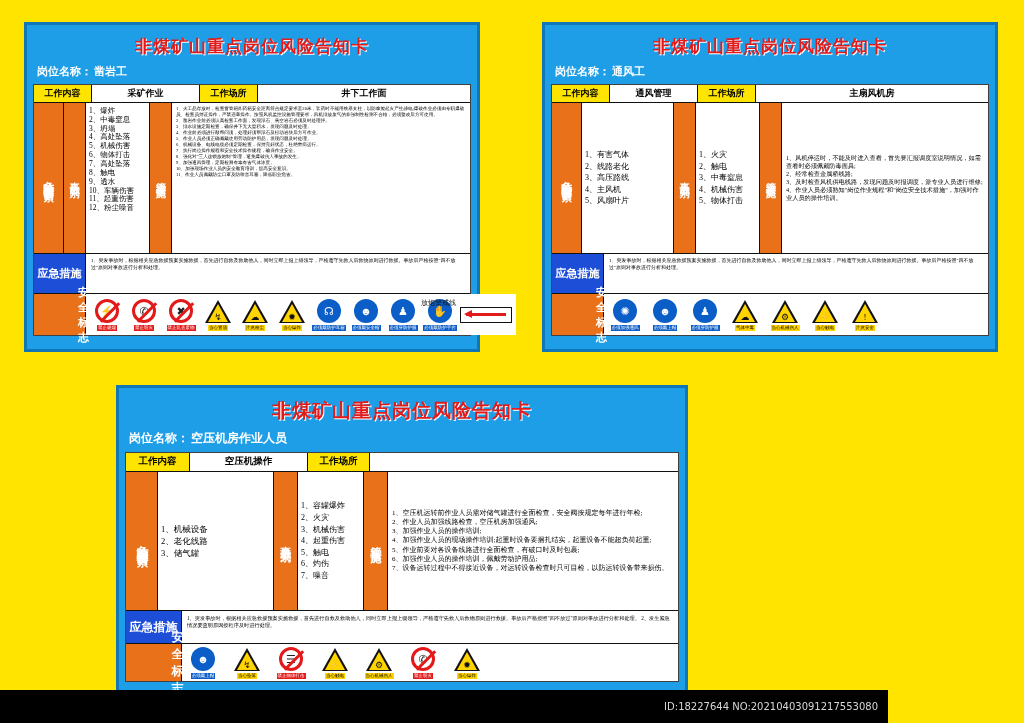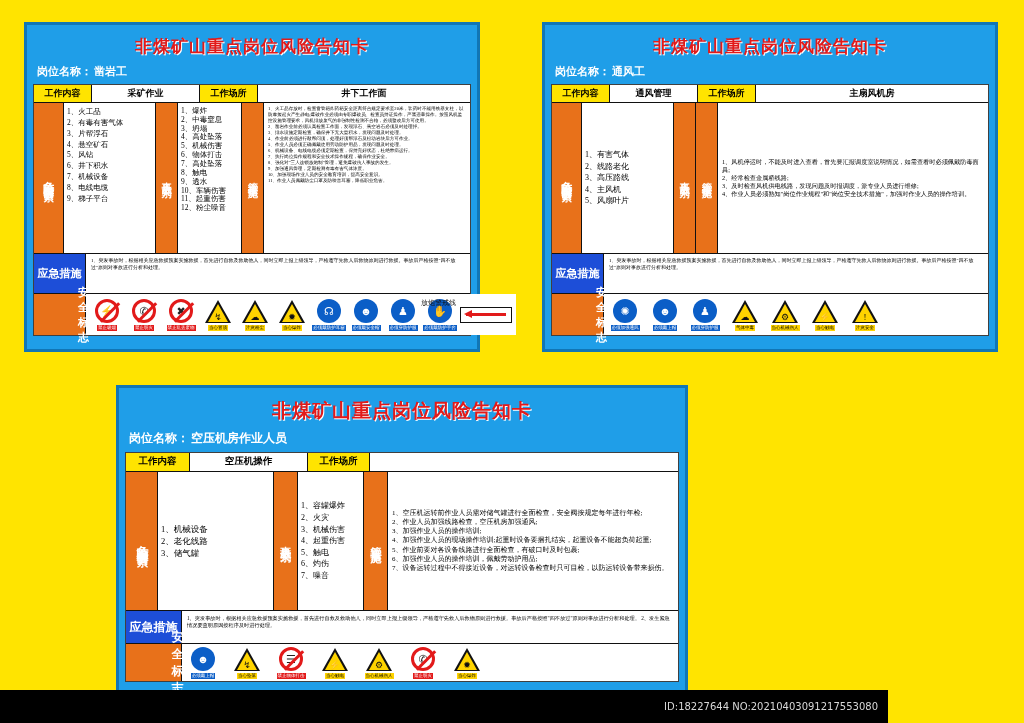--- a/index.html
+++ b/index.html
@@ -171,33 +171,20 @@
     <div class="hdr" style="height:18px; font-size:9px;">
       <div class="h-yellow" style="width:58px;">工作内容</div>
       <div class="h-white" style="width:108px;">采矿作业</div>
       <div class="h-yellow" style="width:58px;">工作场所</div>
       <div class="h-white last" style="flex:1;">井下工作面</div>
     </div>
 
     <div class="body-row" style="height:152px;">
       <div class="vcell" style="width:30px;">
         <span class="vtext" style="font-size:11px;">危险有害因素</span>
-      </div>
-      <div class="listcell" style="width:92px; font-size:7.5px;">
-        <ol>
-          <li>1、火工品</li>
-          <li>2、有毒有害气体</li>
-          <li>3、片帮浮石</li>
-          <li>4、悬空矿石</li>
-          <li>5、风钻</li>
-          <li>6、井下积水</li>
-          <li>7、机械设备</li>
-          <li>8、电线电缆</li>
-          <li>9、梯子平台</li>
-        </ol>
       </div>
       <div class="vcell" style="width:22px;">
         <span class="vtext" style="font-size:10px;">事故类别</span>
       </div>
       <div class="listcell" style="width:64px; font-size:7.5px; line-height:1.18;">
         <ol>
           <li>1、爆炸</li>
           <li>2、中毒窒息</li>
           <li>3、坍塌</li>
           <li>4、高处坠落</li>
@@ -344,20 +331,29 @@
           <li>1、有害气体</li>
           <li>2、线路老化</li>
           <li>3、高压路线</li>
           <li>4、主风机</li>
           <li>5、风扇叶片</li>
         </ol>
       </div>
       <div class="vcell" style="width:22px;">
         <span class="vtext" style="font-size:10px;">事故类别</span>
       </div>
+      <div class="listcell" style="width:64px; font-size:8px; display:flex; align-items:center;">
+        <ol>
+          <li>1、火灾</li>
+          <li>2、触电</li>
+          <li>3、中毒窒息</li>
+          <li>4、机械伤害</li>
+          <li>5、物体打击</li>
+        </ol>
+      </div>
       <div class="measure-label" style="width:22px;">
         <span class="vtext" style="font-size:10px;">管控措施</span>
       </div>
       <div class="longcell" style="font-size:6.2px; display:flex; align-items:center;">
         <ol>
           <li>1、风机停运时，不能及时进入查看，首先要汇报调度室说明情况，如需查看时必须佩戴防毒面具;</li>
           <li>2、经常检查金属桥线路;</li>
           <li>3、及时检查风机供电线路，发现问题及时报调度，派专业人员进行维修;</li>
           <li>4、作业人员必须熟知"岗位作业规程"和"岗位安全技术措施"，加强对作业人员的操作培训。</li>
         </ol>

